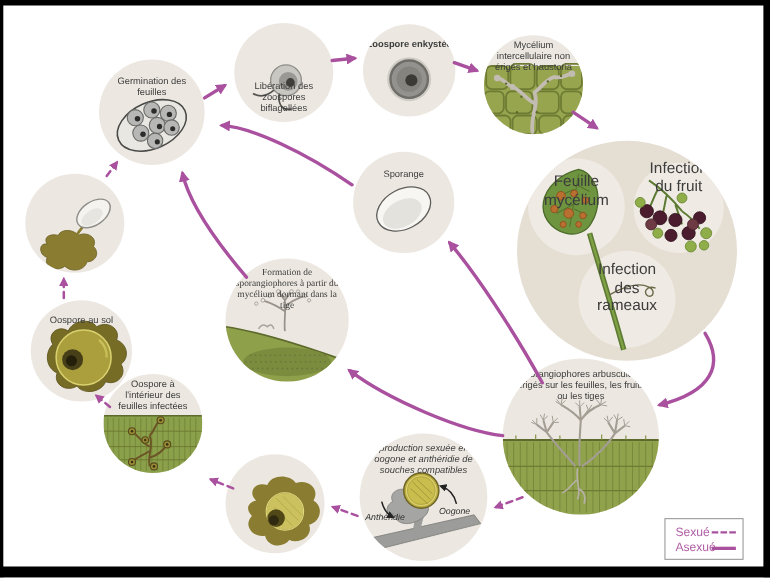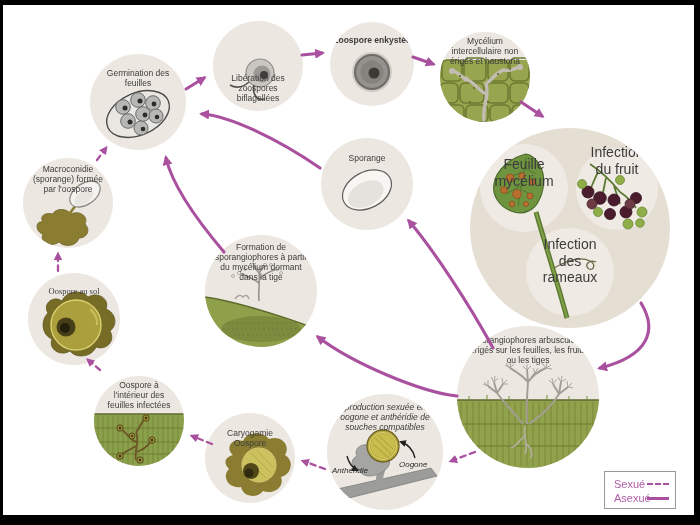--- a/index.html
+++ b/index.html
@@ -168,21 +168,21 @@
     <div class="node-label" style="top:15px;">Sporange</div>
     <svg width="92" height="92">
       <g transform="rotate(-28 46 52)">
         <ellipse cx="46" cy="52" rx="26" ry="18" fill="#f7f6f3" stroke="#5f5e5a" stroke-width="1.2"></ellipse>
         <ellipse cx="43" cy="55" rx="19" ry="12" fill="#e4e2dd"></ellipse>
       </g>
     </svg>
   </div>
 
   <div class="node" style="left:205px;top:235px;width:112px;height:112px;">
-    <div class="node-label" style="top:7px;padding:0 7px;">Formation de sporangiophores à partir du mycélium dormant dans la tige</div>
+    <div class="node-label" style="top:7px;padding:0 7px;font-family:Liberation Serif, serif;">Formation de sporangiophores à partir du mycélium dormant dans la tige</div>
     <svg width="112" height="112">
       <path d="M0,62 C28,66 62,76 112,94 L112,112 L0,112 z" fill="#8fa04b"></path>
       <path d="M0,62 C28,66 62,76 112,94" stroke="#5d6a2c" stroke-width="1.5" fill="none"></path>
       <ellipse cx="56" cy="94" rx="40" ry="13" fill="#7c8c3e"></ellipse>
       <g stroke="#68763a" stroke-width="1.2" stroke-dasharray="1.5 3" fill="none">
         <path d="M22,88 H92"></path>
           <path d="M18,94 H94"></path>
           <path d="M24,100 H90"></path>
       </g>
       <path d="M54,66 C53,58 55,48 54,38 M54,48 C46,42 40,40 34,38 M54,44 C60,38 66,36 72,34 M54,38 L48,30 M54,38 L60,30" stroke="#98928a" stroke-width="1.6" fill="none"></path>
@@ -195,44 +195,43 @@
           <circle cx="40" cy="34" r="1.5"></circle>
         <circle cx="66" cy="30" r="1.5"></circle>
           <circle cx="76" cy="38" r="1.5"></circle>
           <circle cx="54" cy="34" r="1.4"></circle>
       </g>
       <path d="M30,64 q4,-6 8,-2 q4,-4 6,2" stroke="#a8a29a" stroke-width="1.4" fill="none"></path>
     </svg>
   </div>
 
   <div class="node" style="left:23px;top:158px;width:90px;height:90px;">
-    <div class="node-label" style="top:6px;padding:0 6px;">Macroconidie (sporange) formée par l'oospore</div>
     <svg width="90" height="90">
       <path d="M20,64 C12,62 12,74 20,76 C16,84 28,90 36,84 C42,90 54,88 56,80 C64,80 68,72 62,66 C66,58 56,52 48,56 C44,50 32,50 30,56 C22,54 16,58 20,64 z" fill="#8a7d31" stroke="#6e6326" stroke-width="0.8"></path>
       <path d="M42,64 C46,56 50,50 56,44" stroke="#8a7d31" stroke-width="2.5" fill="none"></path>
       <g transform="rotate(-35 62 36)">
         <ellipse cx="62" cy="36" rx="17" ry="10.5" fill="#f4f3ef" stroke="#8f8d88" stroke-width="1.3"></ellipse>
         <ellipse cx="59" cy="38" rx="11" ry="6" fill="#e7e5e0"></ellipse>
       </g>
     </svg>
   </div>
 
   <div class="node" style="left:28px;top:273px;width:92px;height:92px;">
-    <div class="node-label" style="top:13px;font-family:Liberation Serif, serif;">Oospore au sol</div>
+    <div class="node-label" style="top:13px;">Oospore au sol</div>
     <svg width="92" height="92">
       <path d="M20,40 C14,30 26,22 34,28 C38,18 54,16 60,24 C70,18 82,26 78,36 C88,40 90,52 82,58 C88,68 78,78 68,74 C64,84 48,86 42,78 C32,84 20,76 24,66 C14,62 12,48 20,40 z" fill="#776c26" stroke="#5f5520" stroke-width="0.8"></path>
       <circle cx="48" cy="52" r="25" fill="#ab9f3d"></circle>
       <circle cx="48" cy="52" r="25" fill="none" stroke="#d9d06e" stroke-width="1.4"></circle>
       <path d="M62,36 A20,20 0 0 1 69,52" stroke="#cfc65f" stroke-width="2" fill="none" opacity="0.85"></path>
       <circle cx="38" cy="54" r="9.5" fill="#473f18"></circle>
       <circle cx="37" cy="55" r="5" fill="#241f0b"></circle>
     </svg>
   </div>
 
-  <div class="node" style="left:94px;top:376px;width:90px;height:90px;">
+  <div class="node" style="left:94px;top:340px;width:90px;height:90px;">
     <div class="node-label" style="top:4px;padding:0 10px;">Oospore à l'intérieur des feuilles infectées</div>
     <svg width="90" height="90">
       <rect x="0" y="38" width="90" height="52" fill="#8ba04a"></rect>
       <g stroke="#6d7b33" stroke-width="0.6">
         <path d="M4,40 V88 M9,40 V88 M14,40 V88 M19,40 V88 M24,40 V88 M29,40 V88 M34,40 V88 M39,40 V88 M44,40 V88 M49,40 V88 M54,40 V88 M59,40 V88 M64,40 V88 M69,40 V88 M74,40 V88 M79,40 V88 M84,40 V88"></path>
       </g>
       <g stroke="#6d7b33" stroke-width="0.9">
           <path d="M0,52 H90 M0,66 H90 M0,78 H90"></path>
         </g>
       <path d="M0,38 H90" stroke="#5d6a2c" stroke-width="1.4"></path>
@@ -250,21 +249,20 @@
           <circle cx="52" cy="42" r="1.2"></circle>
           <circle cx="58" cy="64" r="1.2"></circle>
         <circle cx="26" cy="80" r="1.2"></circle>
           <circle cx="46" cy="84" r="1.2"></circle>
           <circle cx="38" cy="60" r="1.1"></circle>
       </g>
     </svg>
   </div>
 
   <div class="node" style="left:205px;top:413px;width:90px;height:90px;">
-    <div class="node-label" style="top:15px;padding:0 15px;">Caryogamie Oospore</div>
     <svg width="90" height="90">
       <path d="M28,42 C20,36 26,24 38,28 C42,18 58,18 64,26 C76,22 86,32 80,42 C90,48 86,62 76,64 C80,74 68,82 58,78 C52,86 38,84 36,74 C24,76 16,64 24,56 C18,50 20,44 28,42 z" fill="#8a7d31"></path>
       <circle cx="54" cy="52" r="17" fill="#cbc25f" stroke="#8a7d31" stroke-width="1"></circle>
       <circle cx="54" cy="52" r="17" fill="none" stroke="#e0d87f" stroke-width="1"></circle>
       <g stroke="#b0a440" stroke-width="0.7">
         <path d="M46,40 L66,60 M52,38 L69,55 M44,48 L61,65"></path>
       </g>
       <circle cx="46" cy="58" r="8" fill="#514818"></circle>
       <circle cx="44" cy="60" r="4.5" fill="#2e2910"></circle>
     </svg>

